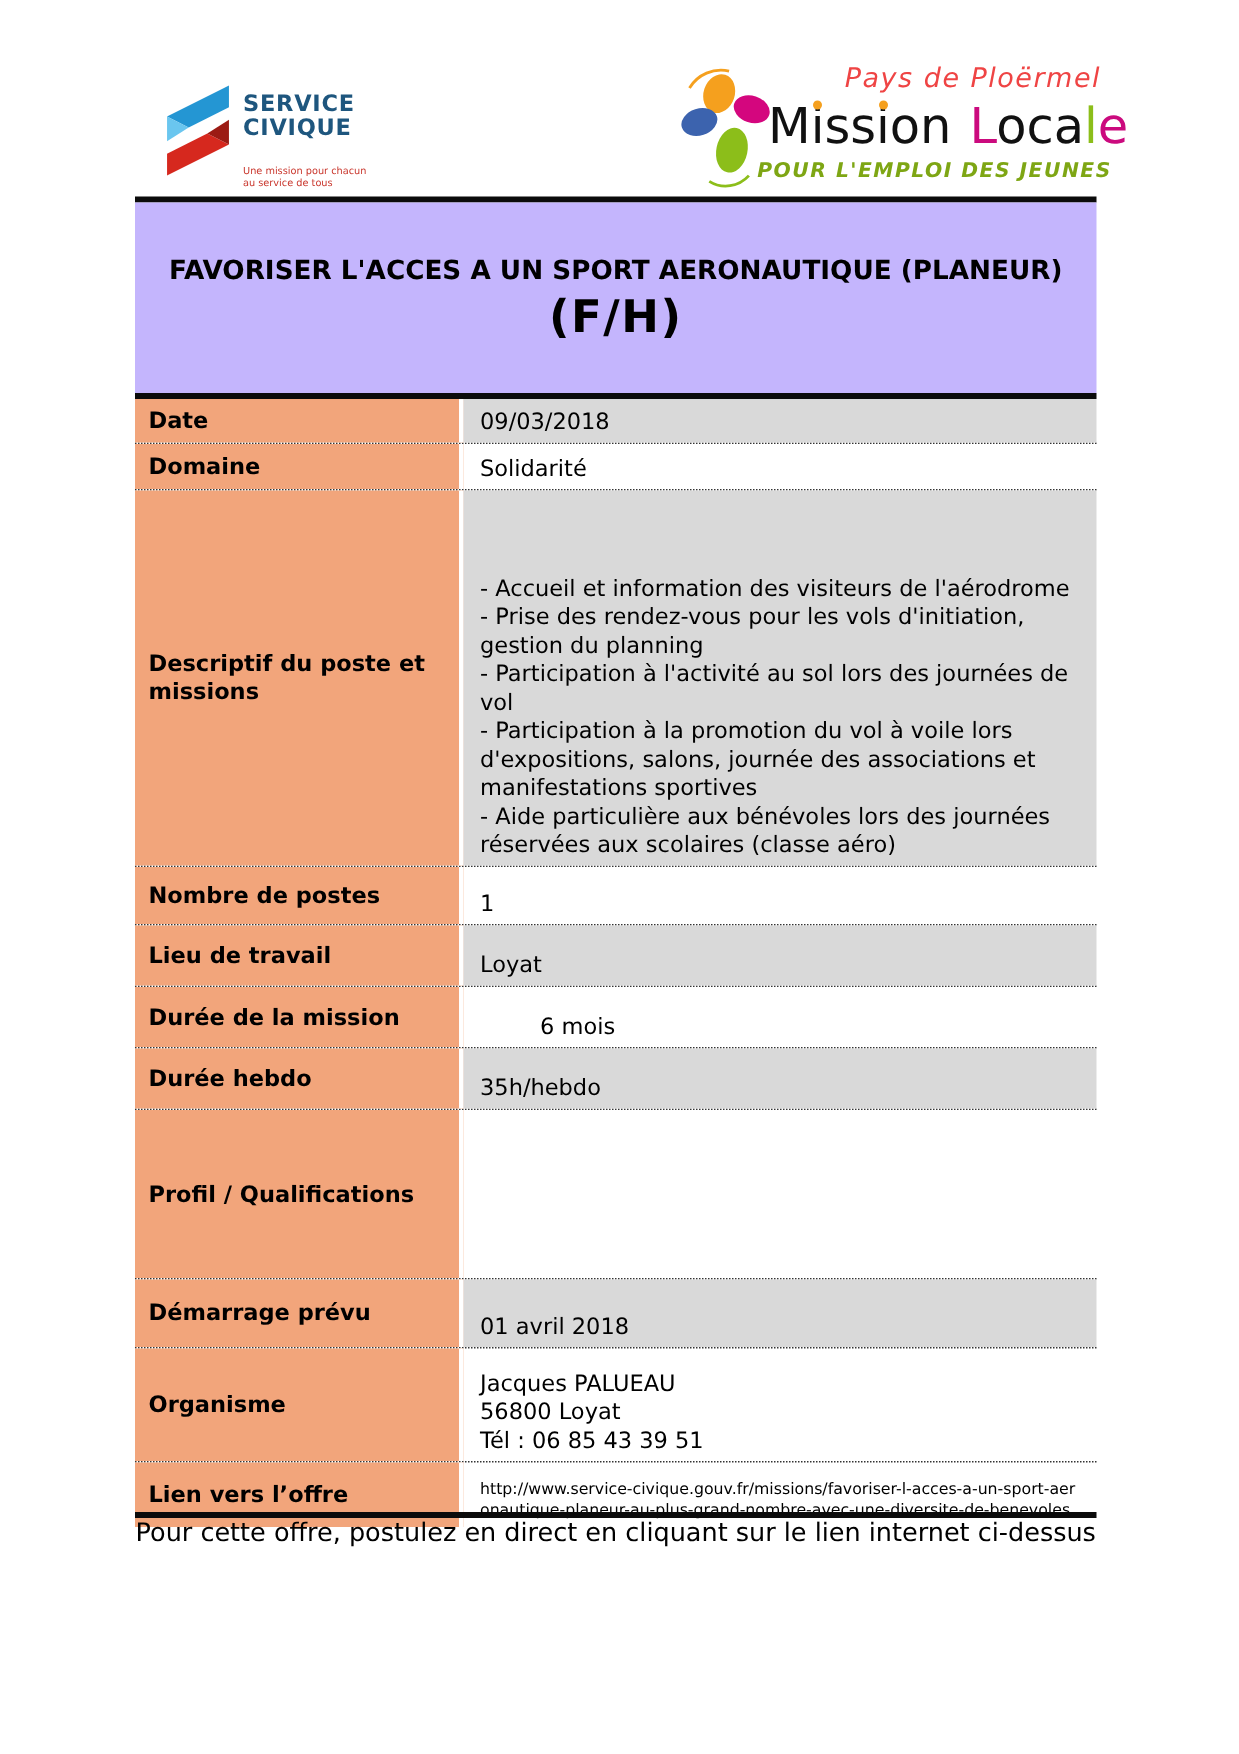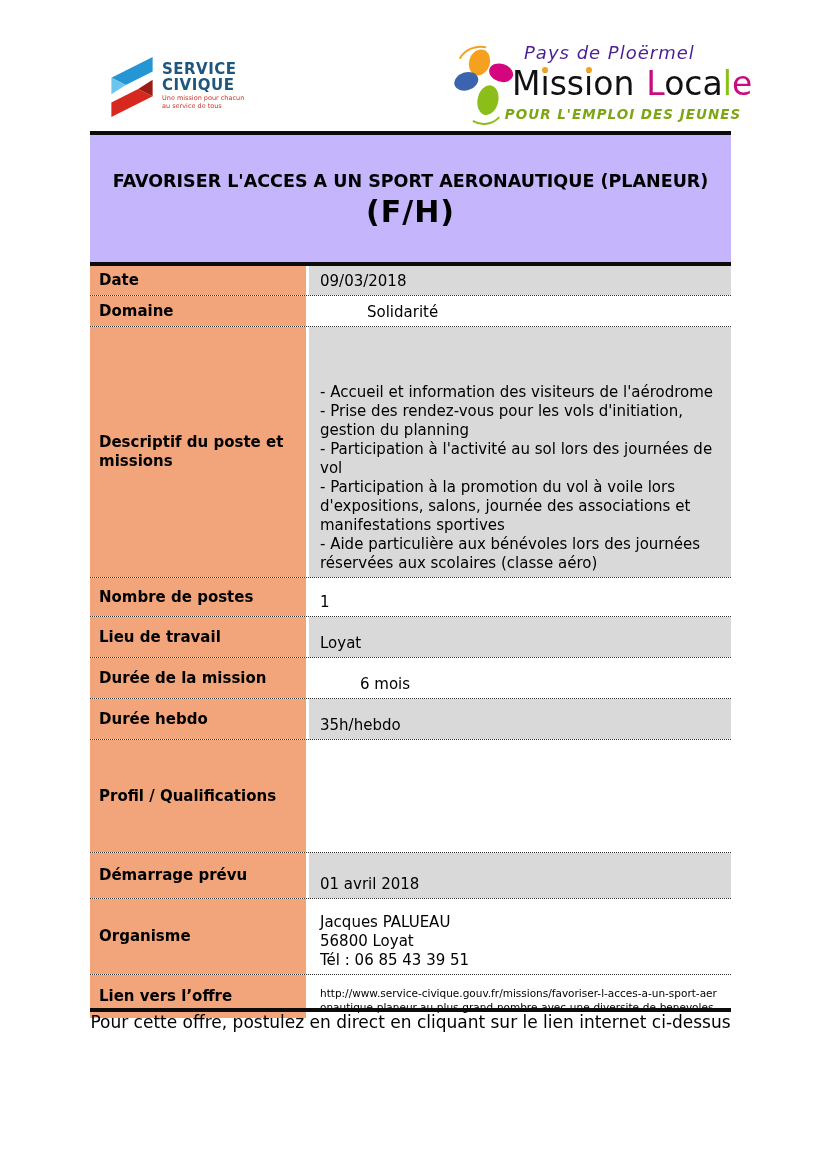--- a/index.html
+++ b/index.html
@@ -7,26 +7,26 @@
     position:relative; width:826px; height:1169px; background:#ffffff;
     font-family:"DejaVu Sans","Liberation Sans",sans-serif; color:#000;
     overflow:hidden;
   }
 
   
   .sc-logo { position:absolute; left:109px; top:55px; display:flex; align-items:flex-start; }
   .sc-mark { width:46px; height:64px; }
   .sc-text { margin-left:7px; margin-top:6px; }
   .sc-name { font-size:15px; font-weight:bold; letter-spacing:0.5px; color:#1E567E; line-height:16px; }
-  .sc-tagline { margin-top:1px; font-size:6.5px; line-height:8px; color:#C9362C; }
+  .sc-tagline { margin-top:17px; font-size:6.5px; line-height:8px; color:#C9362C; }
 
   .ml-logo { position:absolute; left:452px; top:40px; width:292px; height:92px; }
   .ml-flower { position:absolute; left:2px; top:4px; }
-  .ml-region { position:absolute; left:72px; top:2px; width:210px; text-align:left;
-               font-style:italic; font-size:18px; color:#4c1d95; letter-spacing:1px; }
+  .ml-region { position:absolute; left:72px; top:2px; width:210px; text-align:right;
+               font-style:italic; font-size:18px; color:#ef4444; letter-spacing:1px; }
   .ml-brand { position:absolute; left:60px; top:24px; font-size:33px; letter-spacing:0px;
               color:#111; white-space:nowrap; }
   .ml-brand .idot { position:relative; display:inline-block; }
   .ml-brand .idot::after { content:""; position:absolute; left:50%; top:3px; width:6px; height:6px;
               margin-left:-3px; border-radius:50%; background:#F5A01E; }
   .ml-brand .mag { color:#CB0A7E; }
   .ml-brand .grn { color:#8CBE1A; }
   .ml-brand .sp { display:inline-block; width:12px; }
   .ml-tagline { position:absolute; left:50px; top:66px; width:242px; text-align:center;
                 font-style:italic; font-weight:bold; font-size:13.5px; letter-spacing:1px; color:#7EA614;
@@ -48,21 +48,21 @@
   .offer-table { position:absolute; left:90px; top:266px; width:641px; }
   .row { display:flex; align-items:stretch; }
   .row + .row { border-top:1px dotted #333; }
   .cell-label { width:207px; min-width:207px; background:#F2A57B; border-right:3px solid #ffffff;
                 display:flex; align-items:center; padding-left:9px; box-sizing:content-box;
                 font-weight:bold; font-size:15px; line-height:19px; }
   .cell-value { flex:1; display:flex; flex-direction:column; justify-content:flex-end;
                 padding:4px 14px 4px 11px; font-size:15px; line-height:19px; }
   .shaded .cell-value { background:#D9D9D9; }
   .r-date   { min-height:29px; }
-  .r-dom    { min-height:30px;gap:47px; }
+  .r-dom    { min-height:30px; }
   .r-desc   { min-height:250px; }
   .r-nb     { min-height:38px; }
   .r-lieu   { min-height:40px; }
   .r-dm     { min-height:40px;gap:40px; }
   .r-dh     { min-height:40px; }
   .r-prof   { min-height:112px; }
   .r-dem    { min-height:45px; }
   .r-org    { min-height:75px; }
   .r-lien   { min-height:43px; }
   .desc-item { margin:0; }

